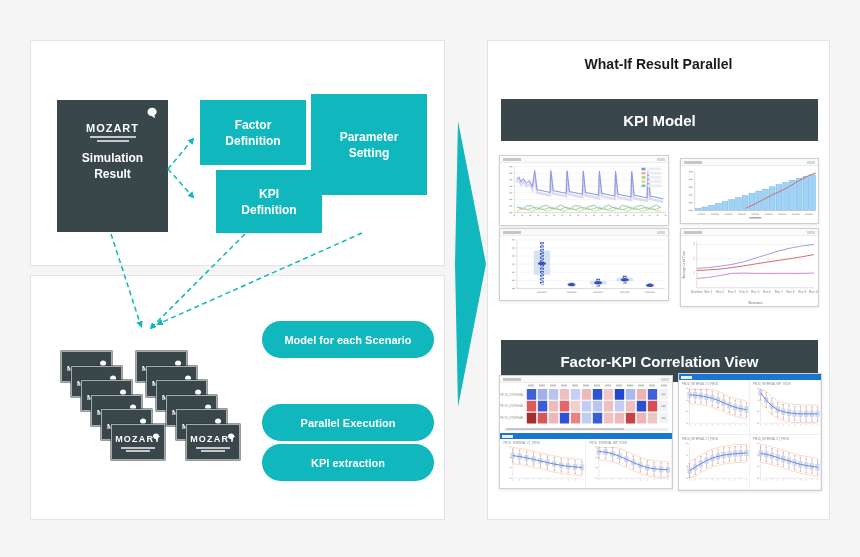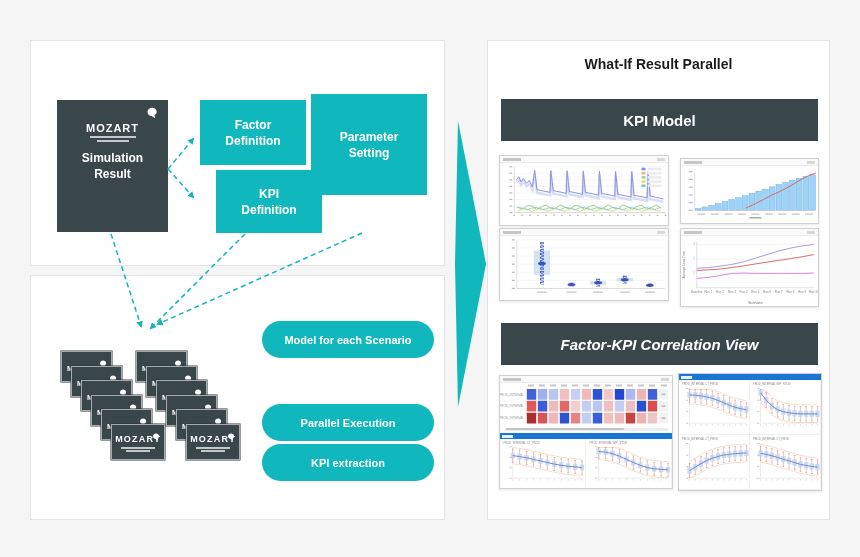--- a/index.html
+++ b/index.html
@@ -47,21 +47,21 @@
   .card-word{position:absolute;left:0;right:0;top:9px;text-align:center;color:#fff;font-weight:bold;font-size:9px;letter-spacing:1.2px;}
   .card-tags{position:absolute;left:0;right:0;top:22px;display:flex;flex-direction:column;align-items:center;gap:1.5px;}
   .card-tags i{display:block;width:34px;height:1.5px;background:rgba(255,255,255,.7);}
   .card-tags i:last-child{width:24px;}
   .card-word-sm{position:absolute;left:5px;top:12px;color:#fff;font-weight:bold;font-size:7.5px;letter-spacing:1px;}
 
   .pill{position:absolute;left:231px;width:172px;height:37px;border-radius:19px;background:var(--teal);color:#fff;font-weight:bold;font-size:11px;display:flex;align-items:center;justify-content:center;}
   #pill-0{top:45px;} #pill-1{top:108px;margin-top:20px;} #pill-2{top:168px;}
 
   .section-bar{position:absolute;left:13px;width:317px;height:42px;background:var(--dark);color:#fff;font-weight:bold;font-size:15px;display:flex;align-items:center;justify-content:center;}
-  #bar-kpi{top:58px;} #bar-corr{top:282px;font-style:italic;}
+  #bar-kpi{top:58px;} #bar-corr{top:299px;}
 
   .thumb{position:absolute;background:#fff;border:1px solid #d0d0d3;box-shadow:0 1px 3px rgba(0,0,0,.10);display:flex;flex-direction:column;}
   #c1{left:11px;top:114px;width:170px;height:71px;}
   #c2{left:11px;top:187px;width:170px;height:73px;}
   #c3{left:192px;top:117px;width:139px;height:66px;}
   #c4{left:192px;top:187px;width:139px;height:79px;}
   #t1{left:11px;top:334px;width:174px;height:114px;}
   #t2{left:190px;top:332px;width:144px;height:118px;}
 
   .thumb-head{flex:0 0 auto;height:7px;background:#fafafa;border-bottom:1px solid #ececec;position:relative;}

